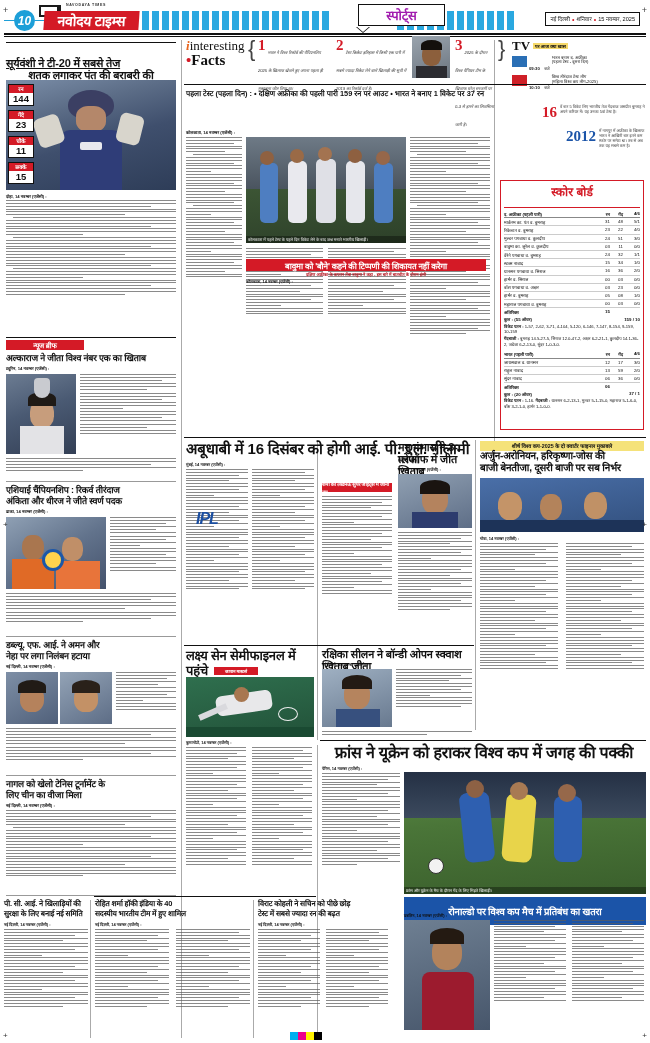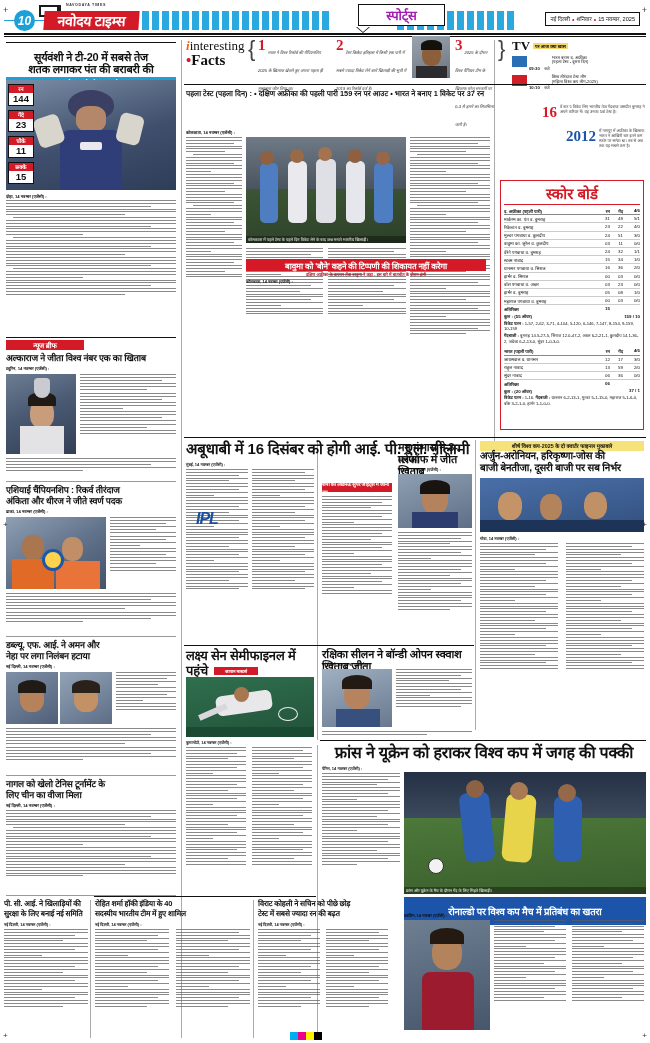--- a/index.html
+++ b/index.html
@@ -127,22 +127,22 @@
     position: absolute; background: #f5e27a; color: #111;
     font-size: 5.4px; font-weight: bold; padding: 1px 3px; text-align: center;
   }
 
   
   .scorebox {
     position: absolute; border: 1px solid #d41a26; background: #fff;
     padding: 2px 3px;
   }
   .scorebox .sb-title {
-    text-align: center; color: #d41a26; font-weight: bold; font-size: 15px;
-    border-bottom: 1px solid #d41a26; padding-bottom: 1px; margin-bottom: 2px;
+    text-align: center; color: #d41a26; font-weight: bold; font-size: 12px;
+    border-bottom: 1px solid #d41a26; padding-bottom: 7px; margin-bottom: 2px;
   }
   .sb-table { width: 100%; border-collapse: collapse; font-size: 4.4px; color: #111; }
   .sb-table td { padding: 0.6px 0; border-bottom: .4px solid #ccc; }
   .sb-table td.n { text-align: right; width: 13px; }
   .sb-table td.r { text-align: right; width: 17px; }
   .sb-table tr.hdr td { font-weight: bold; border-bottom: .6px solid #888; }
   .sb-table tr.tot td { font-weight: bold; border-bottom: none; }
   .sb-note { font-size: 4.2px; color: #111; line-height: 1.35; margin-top: 1px; }
   .sb-note b { font-weight: bold; }
 
@@ -212,21 +212,21 @@
 
   <div class="vrule" style="left:181px; top:40px; height:998px;"></div>
   <div class="vrule" style="left:494px; top:40px; height:430px;"></div>
   <div class="vrule" style="left:317px; top:440px; height:300px;"></div>
   <div class="vrule" style="left:475px; top:440px; height:290px;"></div>
   <div class="vrule" style="left:317px; top:745px; height:290px;"></div>
   <div class="vrule" style="left:90px; top:900px; height:138px;"></div>
   <div class="vrule" style="left:253px; top:900px; height:138px;"></div>
 
   <div style="position:absolute; left:6px; top:42px; width:170px;">
-    <div class="hl hl-md" style="text-align:center; border-top:1.2px solid #111; border-bottom:0; padding-top:8px;">सूर्यवंशी ने टी-20 में सबसे तेज</div>
+    <div class="hl hl-md" style="text-align:left; border-top:1.2px solid #111; border-bottom:0; padding-top:14px;text-decoration:underline;">सूर्यवंशी ने टी-20 में सबसे तेज</div>
     <div class="hl hl-md" style="text-align:center;">शतक लगाकर पंत की बराबरी की</div>
     <div style="background:#1d9fd8; color:#fff; font-size:5.4px; font-weight:bold; text-align:center; margin-top:1.5px; padding:1px 0;">भारत-ए ने यू. ए. ई. को 148 रन से हराया</div>
   </div>
 
   <div class="photo" style="left:6px; top:80px; width:170px; height:110px;
        background:linear-gradient(165deg,#7b8ea8 0%,#5c6d87 28%,#3f4f6d 55%,#2e3d58 100%);">
     <div style="position:absolute; left:62px; top:10px; width:46px; height:30px; border-radius:50% 50% 45% 45%; background:#3b3f63;"></div>
     <div style="position:absolute; left:70px; top:26px; width:30px; height:26px; border-radius:40%; background:#b4876a;"></div>
     <div style="position:absolute; left:54px; top:50px; width:62px; height:60px; background:#2f3d78; border-radius:10px 10px 0 0;"></div>
     <div style="position:absolute; left:74px; top:62px; width:22px; height:8px; background:#e8e8ee; border-radius:2px;"></div>

